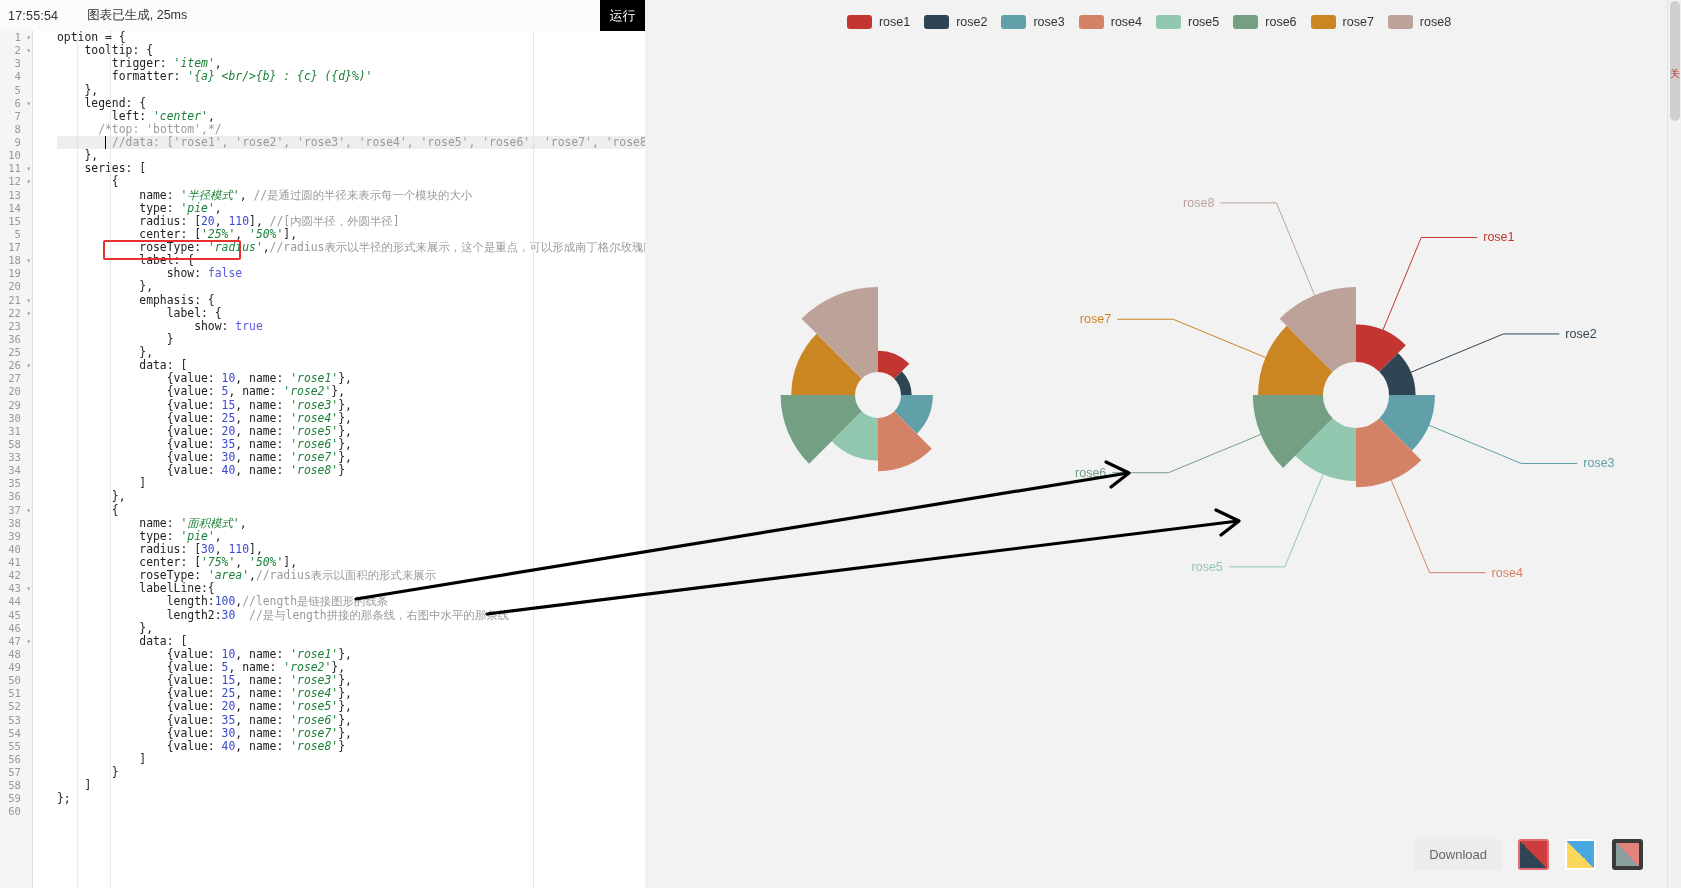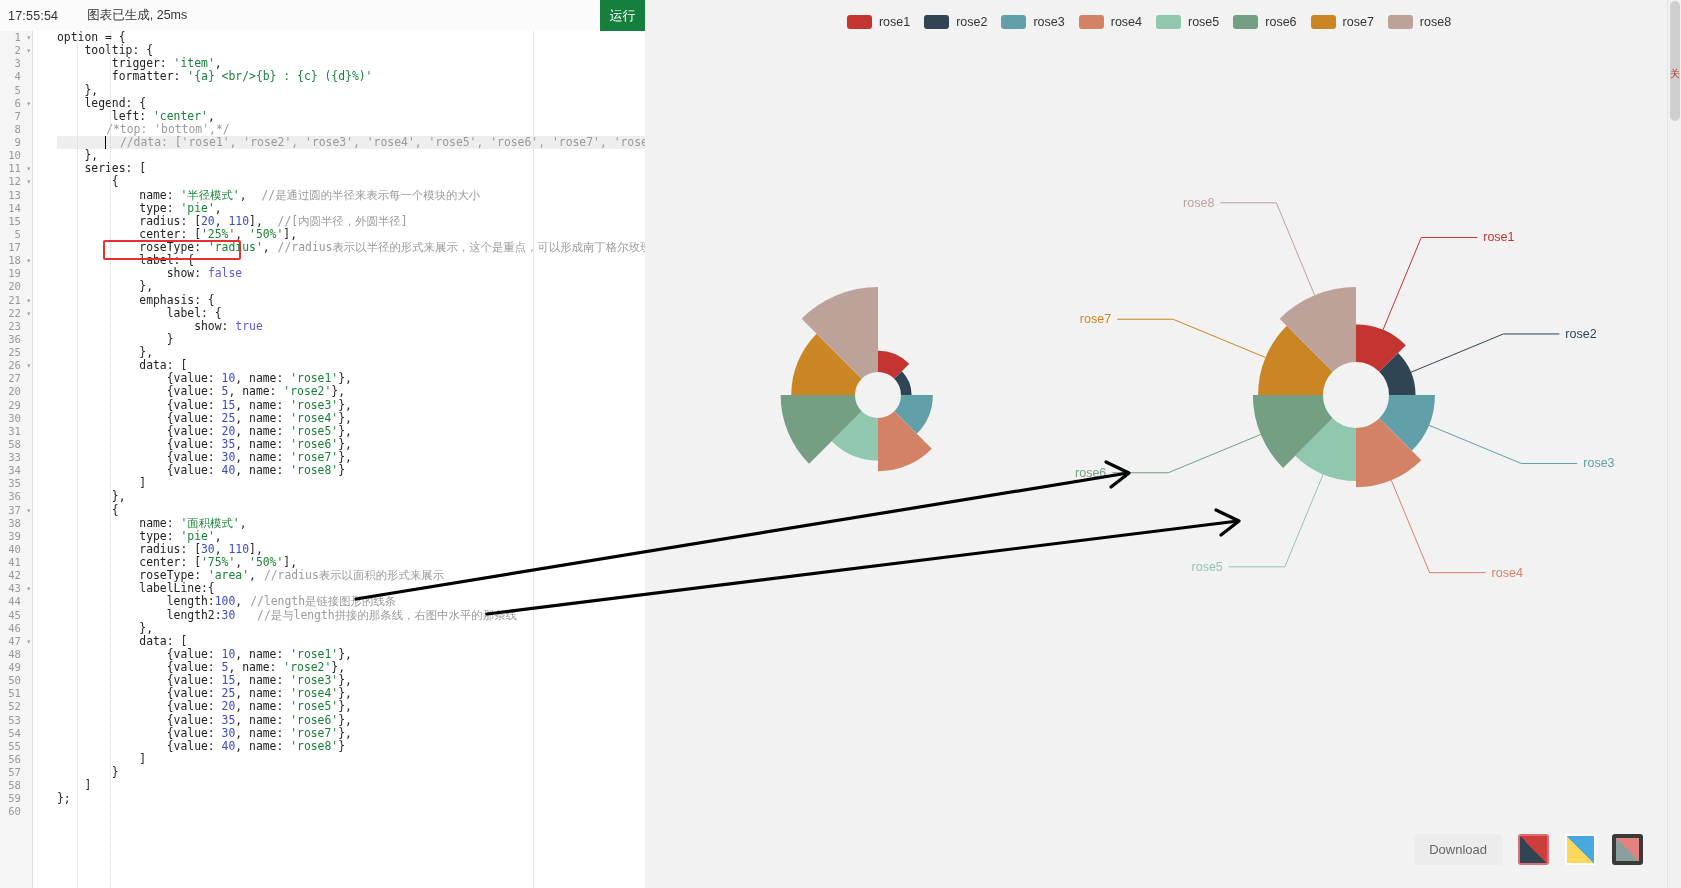--- a/index.html
+++ b/index.html
@@ -14,21 +14,21 @@
   
   .statusbar{
     position:absolute;left:0;top:0;width:645px;height:31px;
     background:#fbfbfb;border-bottom:1px solid #e8e8e8;
     display:flex;align-items:center;
   }
   .status-time{font-size:12.5px;color:#333;margin-left:8px;letter-spacing:.2px;}
   .status-msg{font-size:12.5px;color:#333;margin-left:29px;}
   .run-button{
     position:absolute;left:600px;top:0;width:45px;height:31px;
-    background:#15803d;color:#fff;font-size:13px;
+    background:#000000;color:#fff;font-size:13px;
     display:flex;align-items:center;justify-content:center;
     cursor:pointer;user-select:none;
   }
 
   
   .editor{
     position:absolute;left:0;top:31px;width:645px;height:857px;
     background:#ffffff;overflow:hidden;
     font-family:"DejaVu Sans Mono","Liberation Mono",monospace;
     font-size:11.4px;line-height:13.13px;
@@ -45,24 +45,24 @@
     position:absolute;right:1px;top:0;color:#9a9a9a;font-size:8px;line-height:13.13px;
   }
   .code{
     position:absolute;left:32px;top:0;right:0;height:100%;
     padding-left:25px;white-space:pre;color:#222;
   }
   .code .row{height:13.13px;line-height:13.13px;}
   .code .row.hl{background:#eeeeee;}
   .vrule{position:absolute;top:0;height:857px;width:0;border-left:1px solid #e6e6e6;}
   .indentguide{position:absolute;top:0;width:0;border-left:1px dotted #d4d4d4;}
-  .k-str{color:#1a7f37;}
+  .k-str{color:#1a7f37;font-style:italic;}
   .k-num{color:#3a48c9;}
   .k-atom{color:#5a5ae0;}
-  .k-com{color:#9a9a9a;margin-left:8px;}
+  .k-com{color:#9a9a9a;}
 
   .redbox{
     position:absolute;border:2px solid #e8312f;border-radius:2px;
     pointer-events:none;
   }
   .caret{position:absolute;width:1px;background:#000;}
 
   
   .chartpane{
     position:absolute;left:645px;top:0;width:1022px;height:888px;
@@ -94,21 +94,21 @@
   .pie-wrap{position:absolute;left:0;top:0;width:1022px;height:888px;}
   .pie-wrap svg{display:block;}
   .lbl-text{font-size:12.5px;font-family:"Liberation Sans",sans-serif;}
 
   
   .annot{position:absolute;left:0;top:0;width:1681px;height:888px;pointer-events:none;}
 
   
   .bottombar{
     position:absolute;right:24px;bottom:14px;height:40px;
-    display:flex;align-items:flex-start;gap:16px;
+    display:flex;align-items:center;gap:16px;
   }
   .dl-btn{
     background:#ececec;color:#666;font-size:13px;
     padding:8px 15px;border-radius:3px;cursor:pointer;user-select:none;
   }
   .theme-sw{
     width:31px;height:31px;border-radius:3px;position:relative;
     cursor:pointer;box-sizing:border-box;
   }
   .theme-sw .inner{position:absolute;inset:0;}

